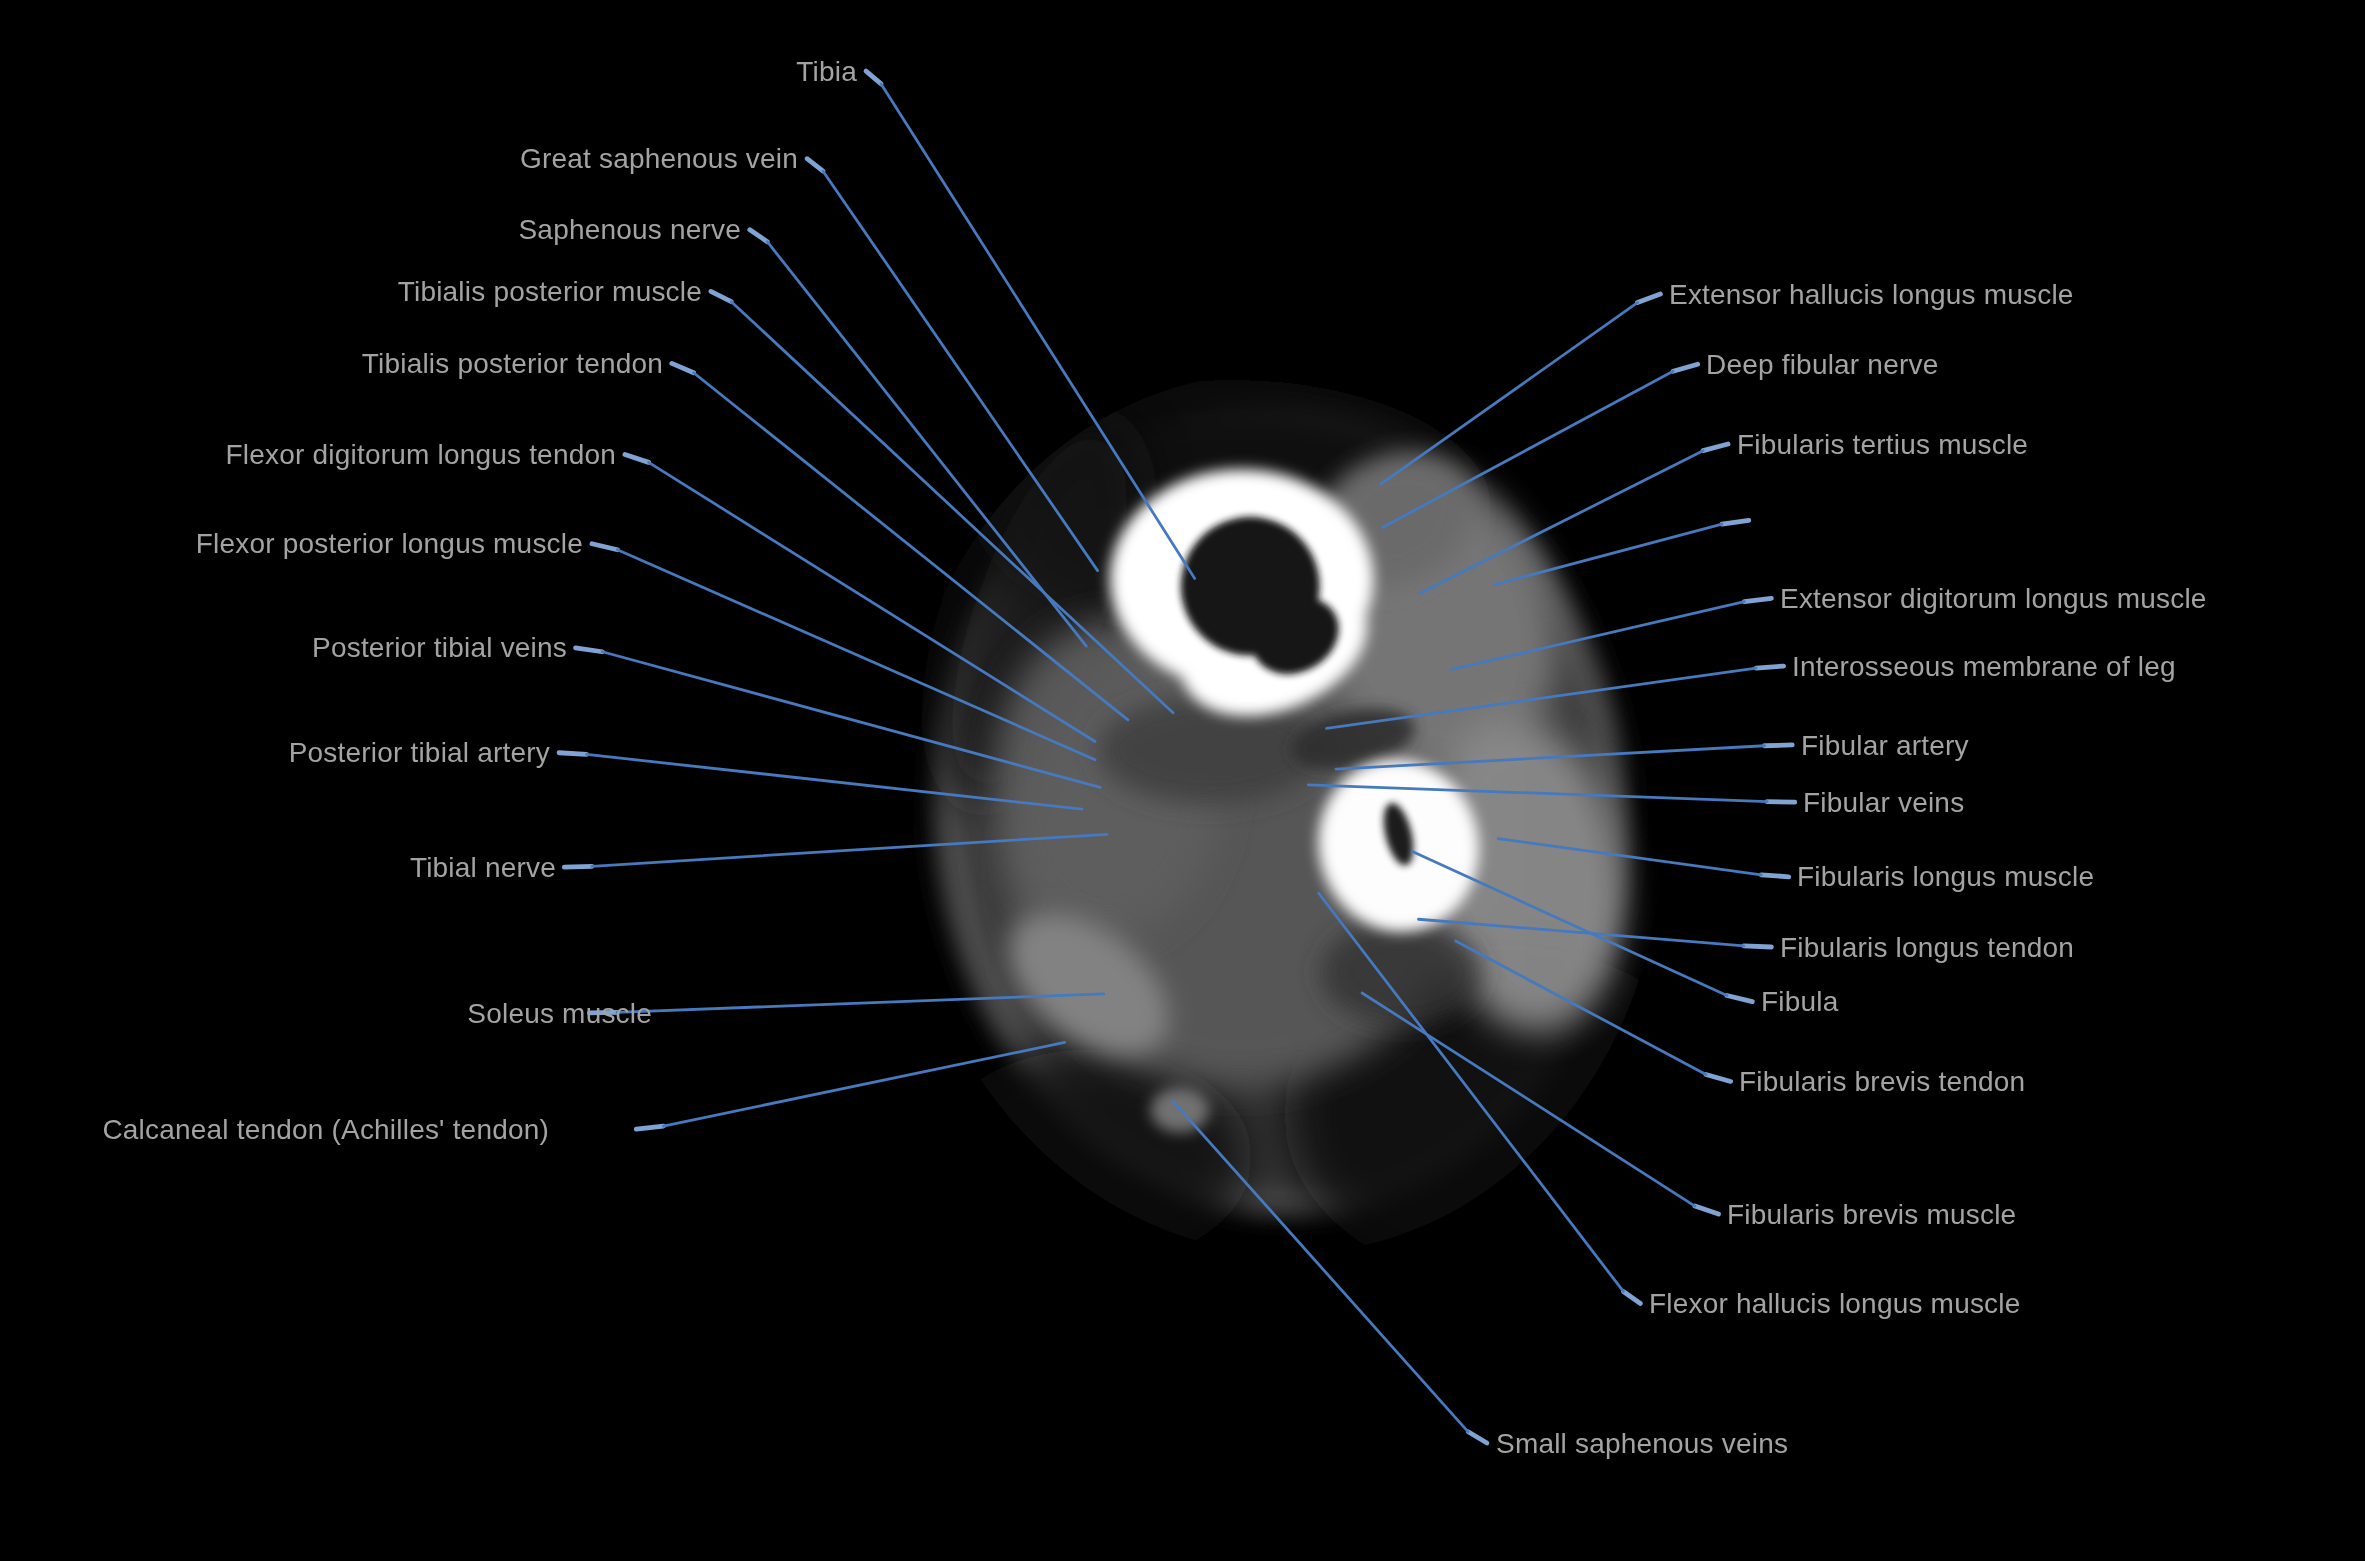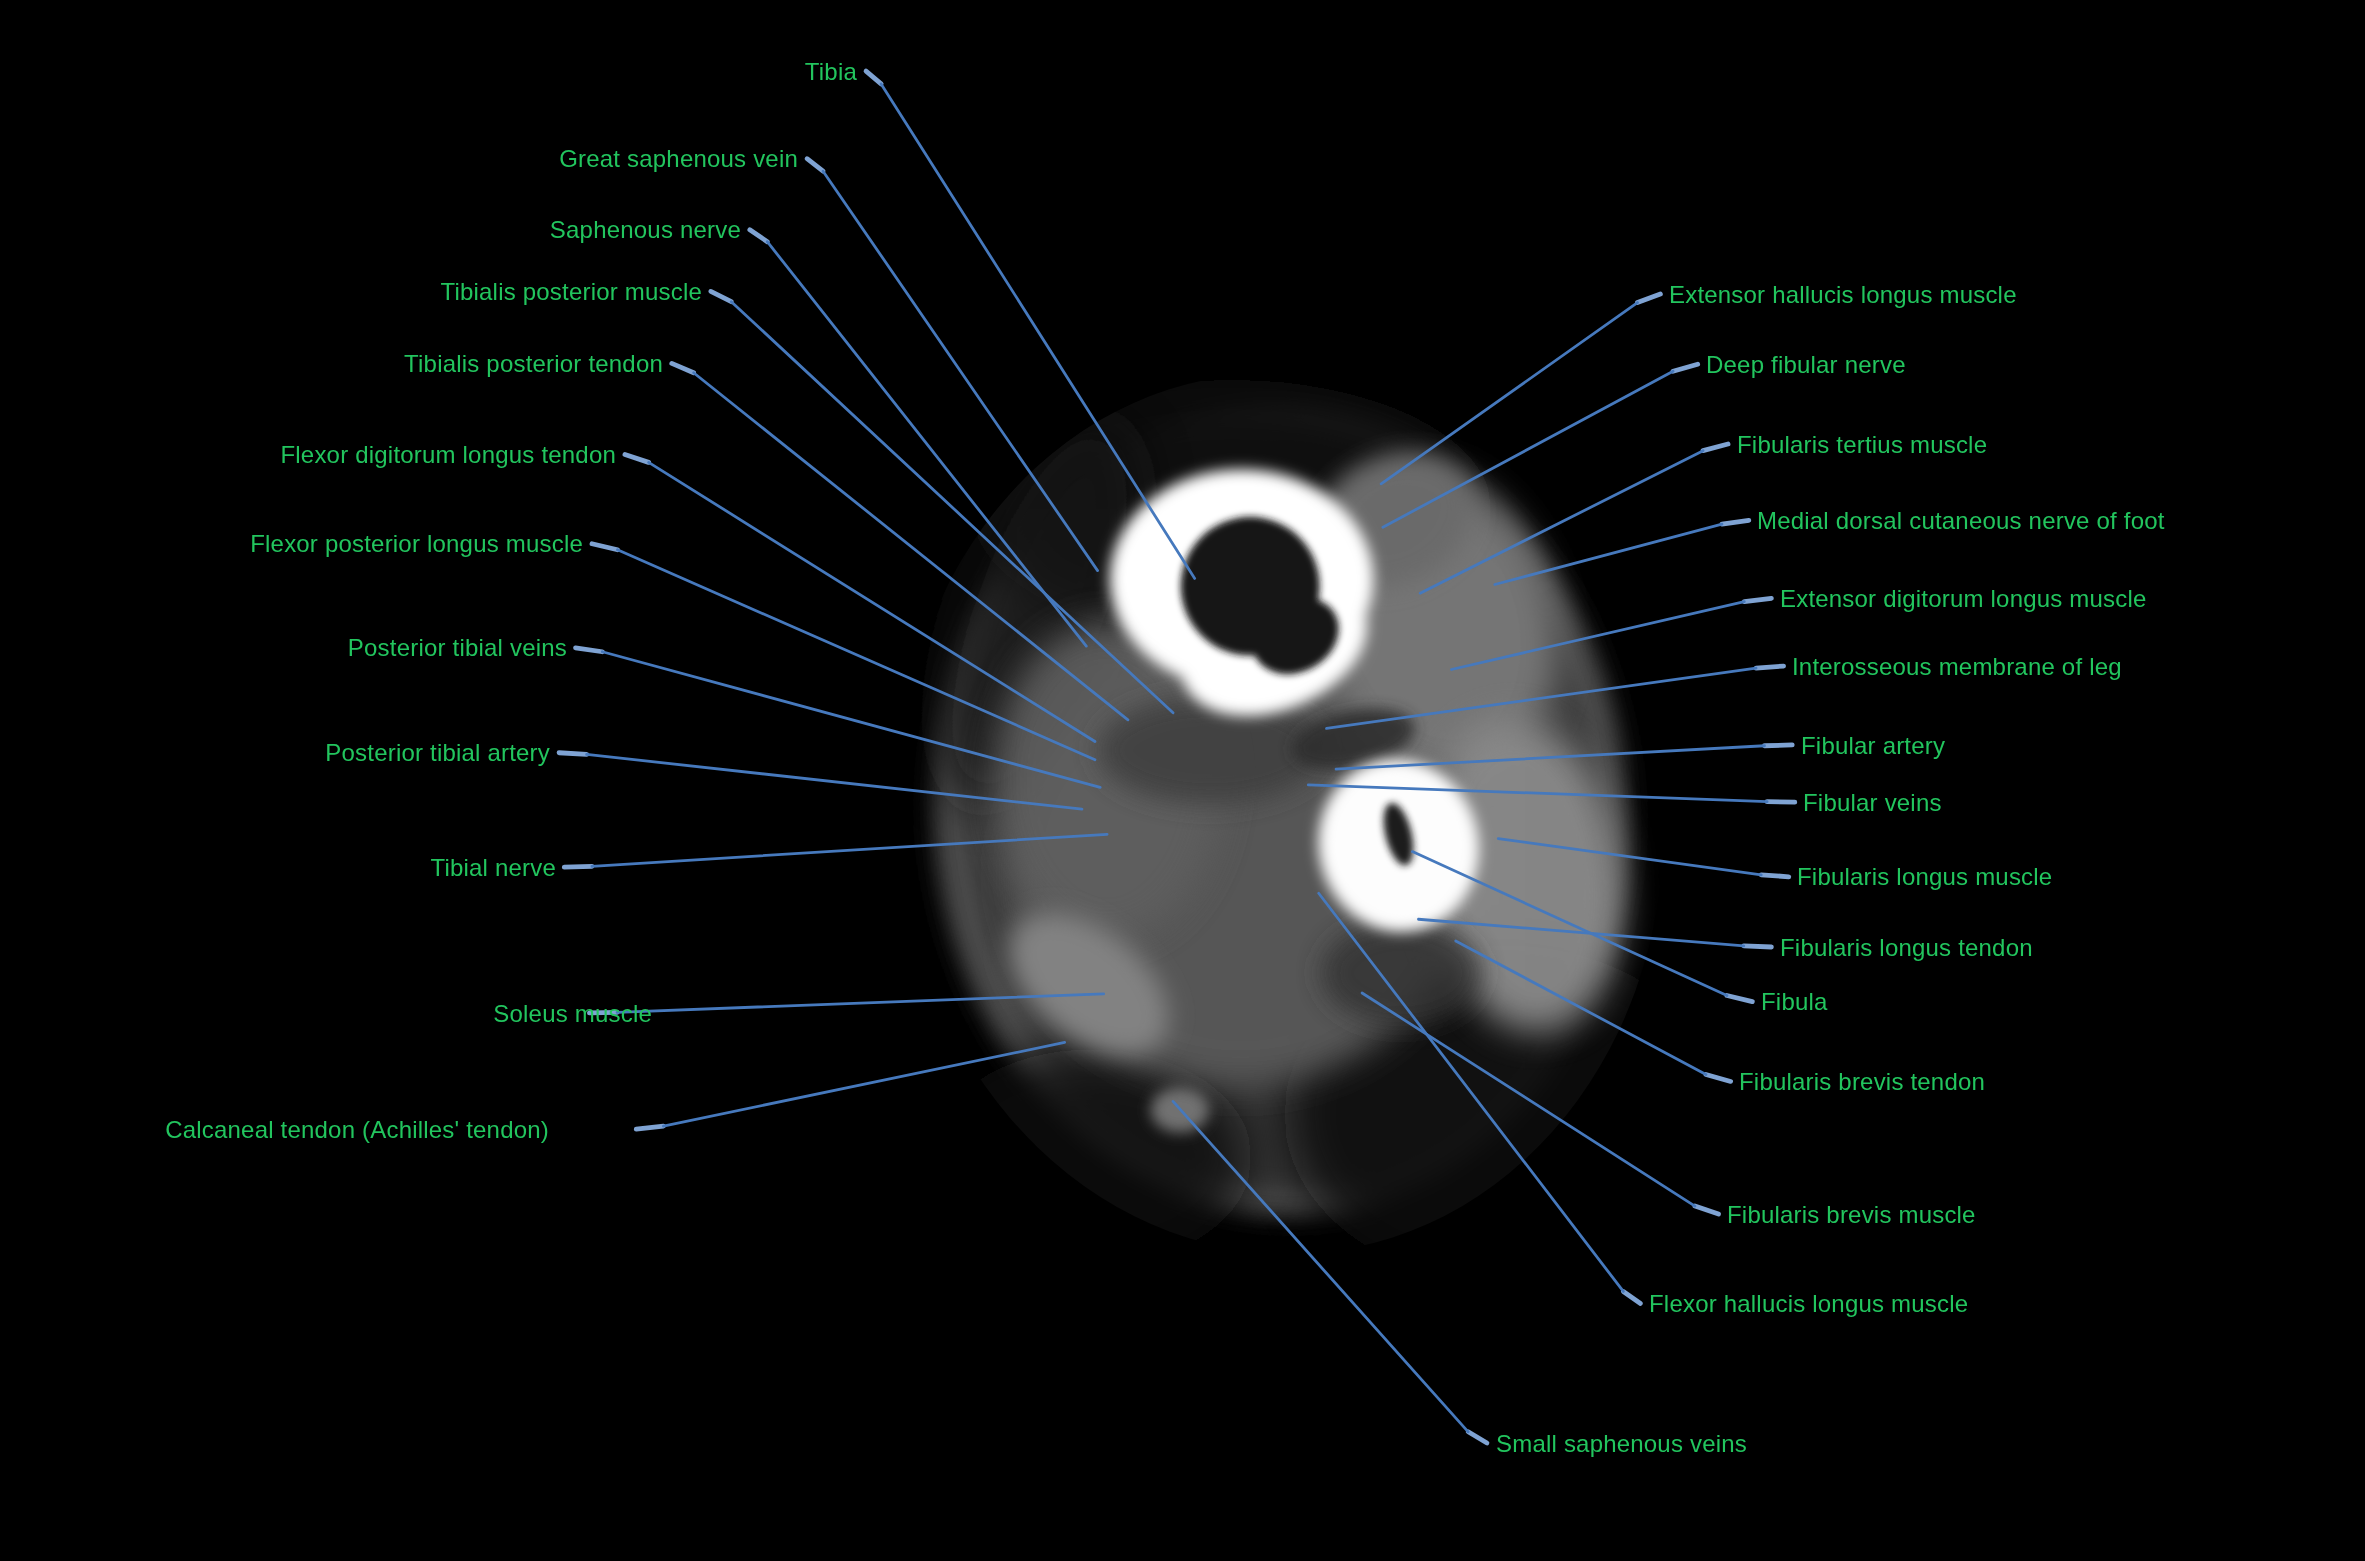--- a/index.html
+++ b/index.html
@@ -23,22 +23,22 @@
   #labels-layer {
     position: absolute;
     left: 0;
     top: 0;
     width: 100%;
     height: 100%;
     pointer-events: none;
   }
   .label {
     position: absolute;
-    color: #22c55e;
-    font-size: 24px;
+    color: #a3a3a3;
+    font-size: 28px;
     line-height: 45px;
     white-space: nowrap;
     font-weight: 400;
     letter-spacing: 0.2px;
   }
   .label.left  { text-align: right; }
   .label.right { text-align: left; }
 </style>
 </head>
 <body>
@@ -170,21 +170,20 @@
       <div class="label left" style="right: 1703px; top: 341px;">Tibialis posterior tendon</div>
       <div class="label left" style="right: 1783px; top: 521px;">Flexor posterior longus muscle</div>
       <div class="label left" style="right: 1799px; top: 625px;">Posterior tibial veins</div>
       <div class="label left" style="right: 1816px; top: 730px;">Posterior tibial artery</div>
       <div class="label left" style="right: 1810px; top: 845px;">Tibial nerve</div>
       <div class="label left" style="right: 1714px; top: 991px; text-align: center;">Soleus muscle</div>
       <div class="label left" style="right: 1817px; top: 1107px;">Calcaneal tendon (Achilles' tendon)</div>
       <div class="label right" style="left: 1669px; top: 272px;">Extensor hallucis longus muscle</div>
       <div class="label right" style="left: 1706px; top: 342px;">Deep fibular nerve</div>
       <div class="label right" style="left: 1737px; top: 422px;">Fibularis tertius muscle</div>
-      <div class="label right" style="left: 1757px; top: 498px;">Medial dorsal cutaneous nerve of foot</div>
       <div class="label right" style="left: 1780px; top: 576px;">Extensor digitorum longus muscle</div>
       <div class="label right" style="left: 1792px; top: 644px;">Interosseous membrane of leg</div>
       <div class="label right" style="left: 1801px; top: 723px;">Fibular artery</div>
       <div class="label right" style="left: 1803px; top: 780px;">Fibular veins</div>
       <div class="label right" style="left: 1797px; top: 854px;">Fibularis longus muscle</div>
       <div class="label right" style="left: 1780px; top: 925px;">Fibularis longus tendon</div>
       <div class="label right" style="left: 1761px; top: 979px;">Fibula</div>
       <div class="label right" style="left: 1739px; top: 1059px;">Fibularis brevis tendon</div>
       <div class="label right" style="left: 1727px; top: 1192px;">Fibularis brevis muscle</div>
       <div class="label right" style="left: 1649px; top: 1281px;">Flexor hallucis longus muscle</div>

